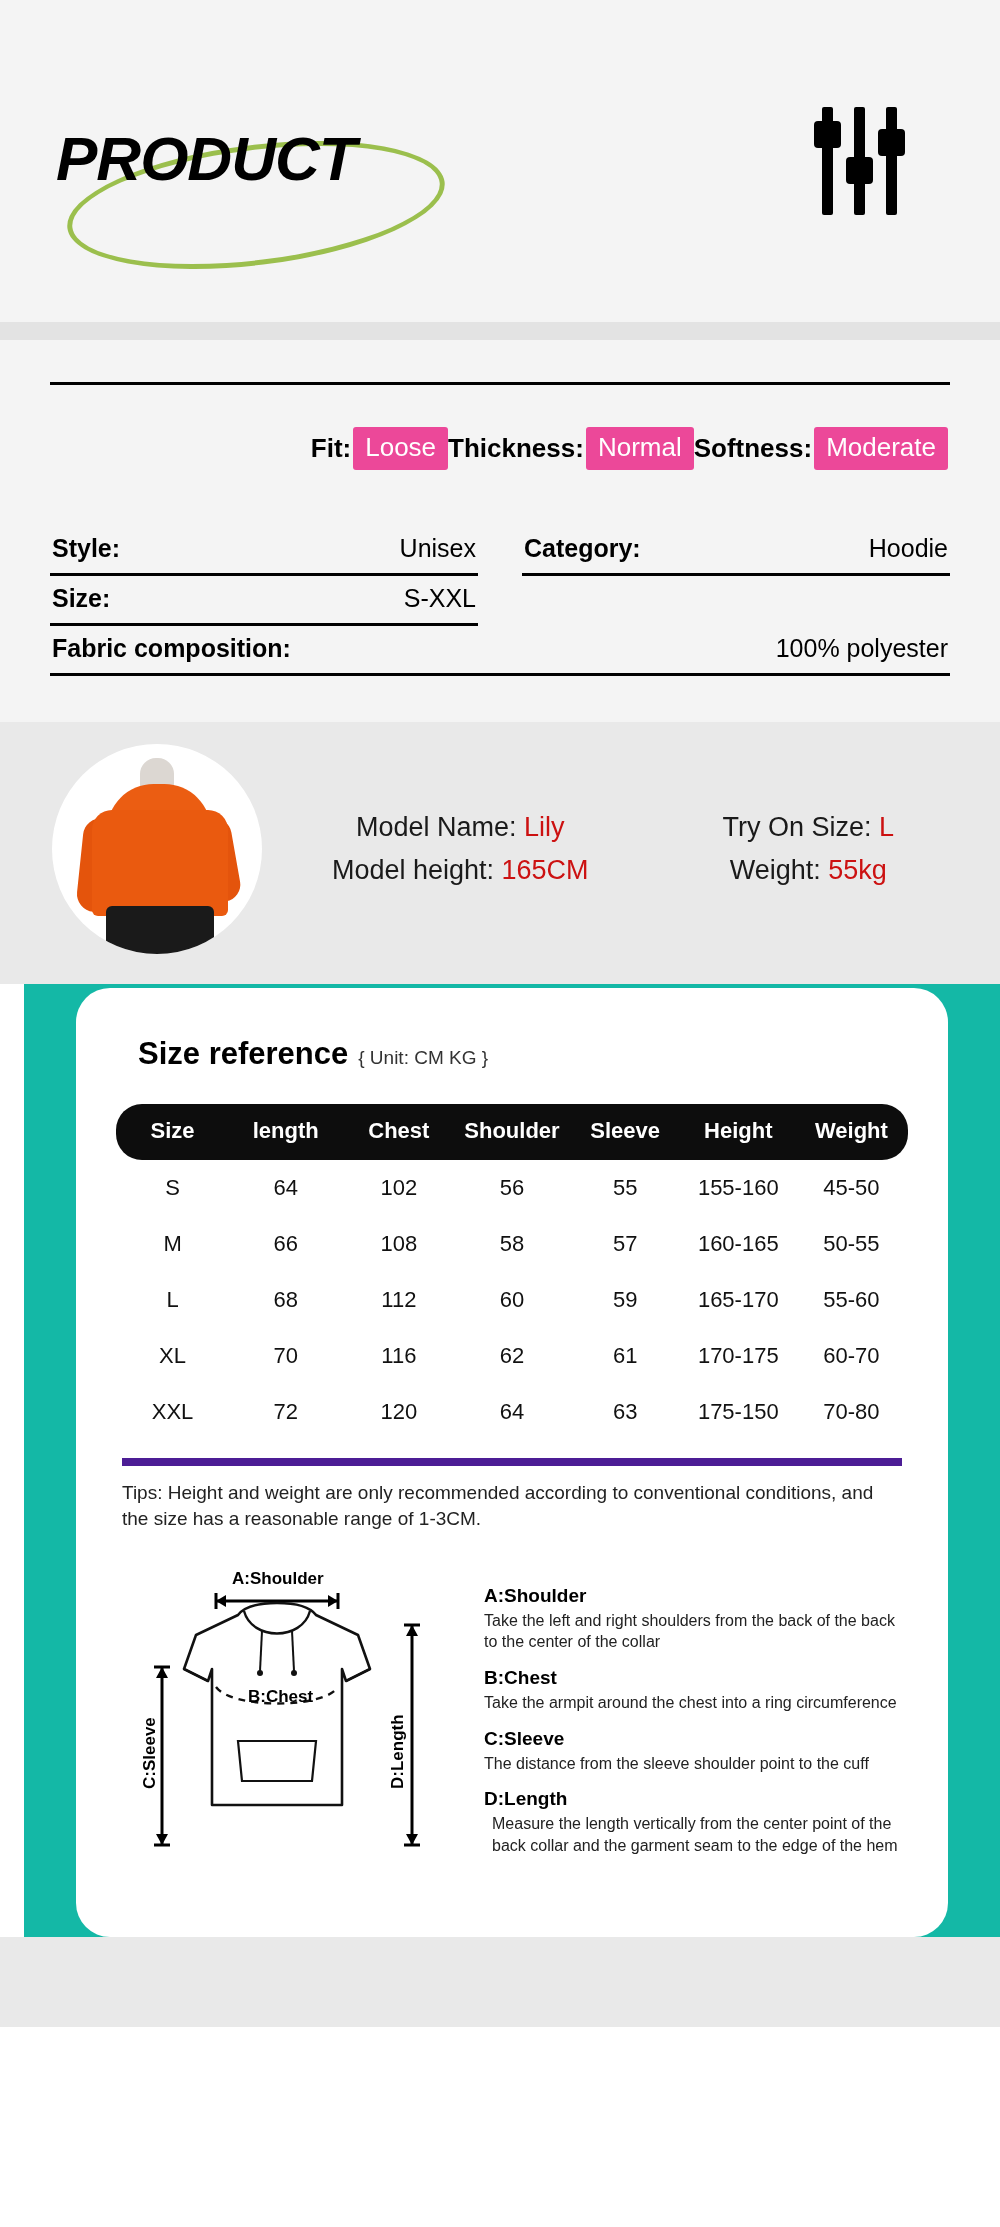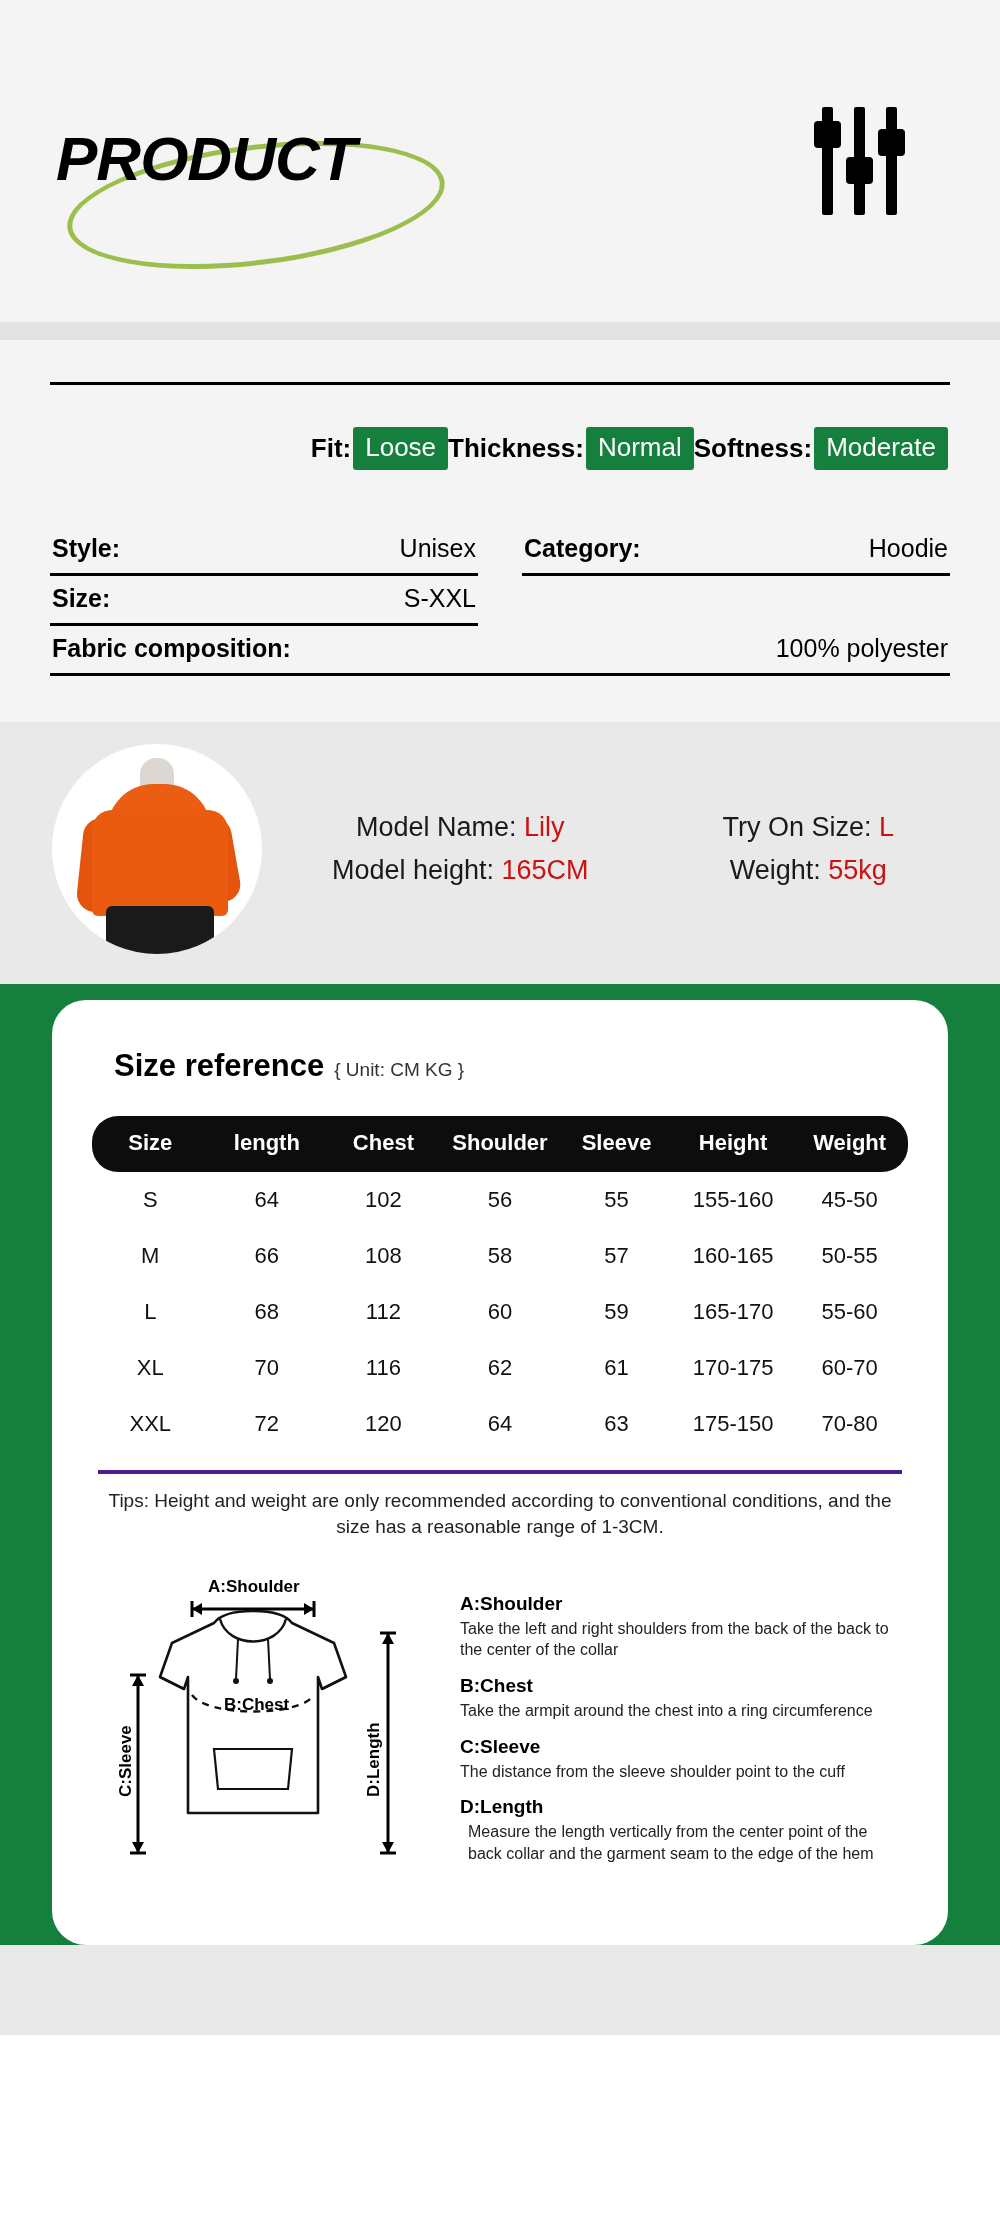--- a/index.html
+++ b/index.html
@@ -94,21 +94,21 @@
     margin-bottom: 56px;
   }
   .chip-group { display: flex; align-items: center; }
   .chip-label {
     font-size: 26px;
     font-weight: 600;
     color: #000;
     margin-right: 2px;
   }
   .chip-value {
-    background: #15803d;
+    background: #ec4899;
     color: #fff;
     font-size: 26px;
     font-weight: 500;
     padding: 6px 12px 8px 12px;
     border-radius: 3px;
     line-height: 1.1;
   }
 
   .spec-grid {
     display: grid;
@@ -184,21 +184,21 @@
   .model-line {
     font-size: 27px;
     color: #1a1a1a;
     margin: 12px 0;
     white-space: nowrap;
     text-align: center;
   }
   .model-line .hl { color: #cc1111; }
 
   
-  .card-wrap { background: #15803d; padding: 16px 52px 0 52px; }
+  .card-wrap { background: #14b8a6; padding: 4px 52px 0 52px; margin-left: 24px; }
   .size-card {
     background: #ffffff;
     border-radius: 34px;
     padding: 48px 40px 48px 40px;
   }
   .size-title-row {
     display: flex;
     align-items: baseline;
     padding-left: 22px;
     margin-bottom: 32px;
@@ -221,26 +221,25 @@
   }
   table.sizes thead th:first-child { border-radius: 26px 0 0 26px; }
   table.sizes thead th:last-child { border-radius: 0 26px 26px 0; }
   table.sizes tbody td {
     font-size: 22px;
     color: #111;
     text-align: center;
     padding: 15px 2px;
   }
   .tips {
-    border-top: 4px solid #4c1d95;
+    border-top: 8px solid #4c1d95;
     margin: 18px 6px 0 6px;
     padding-top: 14px;
     font-size: 19px;
     color: #222;
-    text-align: center;
     line-height: 1.4;
   }
 
   
   .guide {
     display: flex;
     margin-top: 26px;
     padding: 0 4px;
   }
   .guide-figure {

